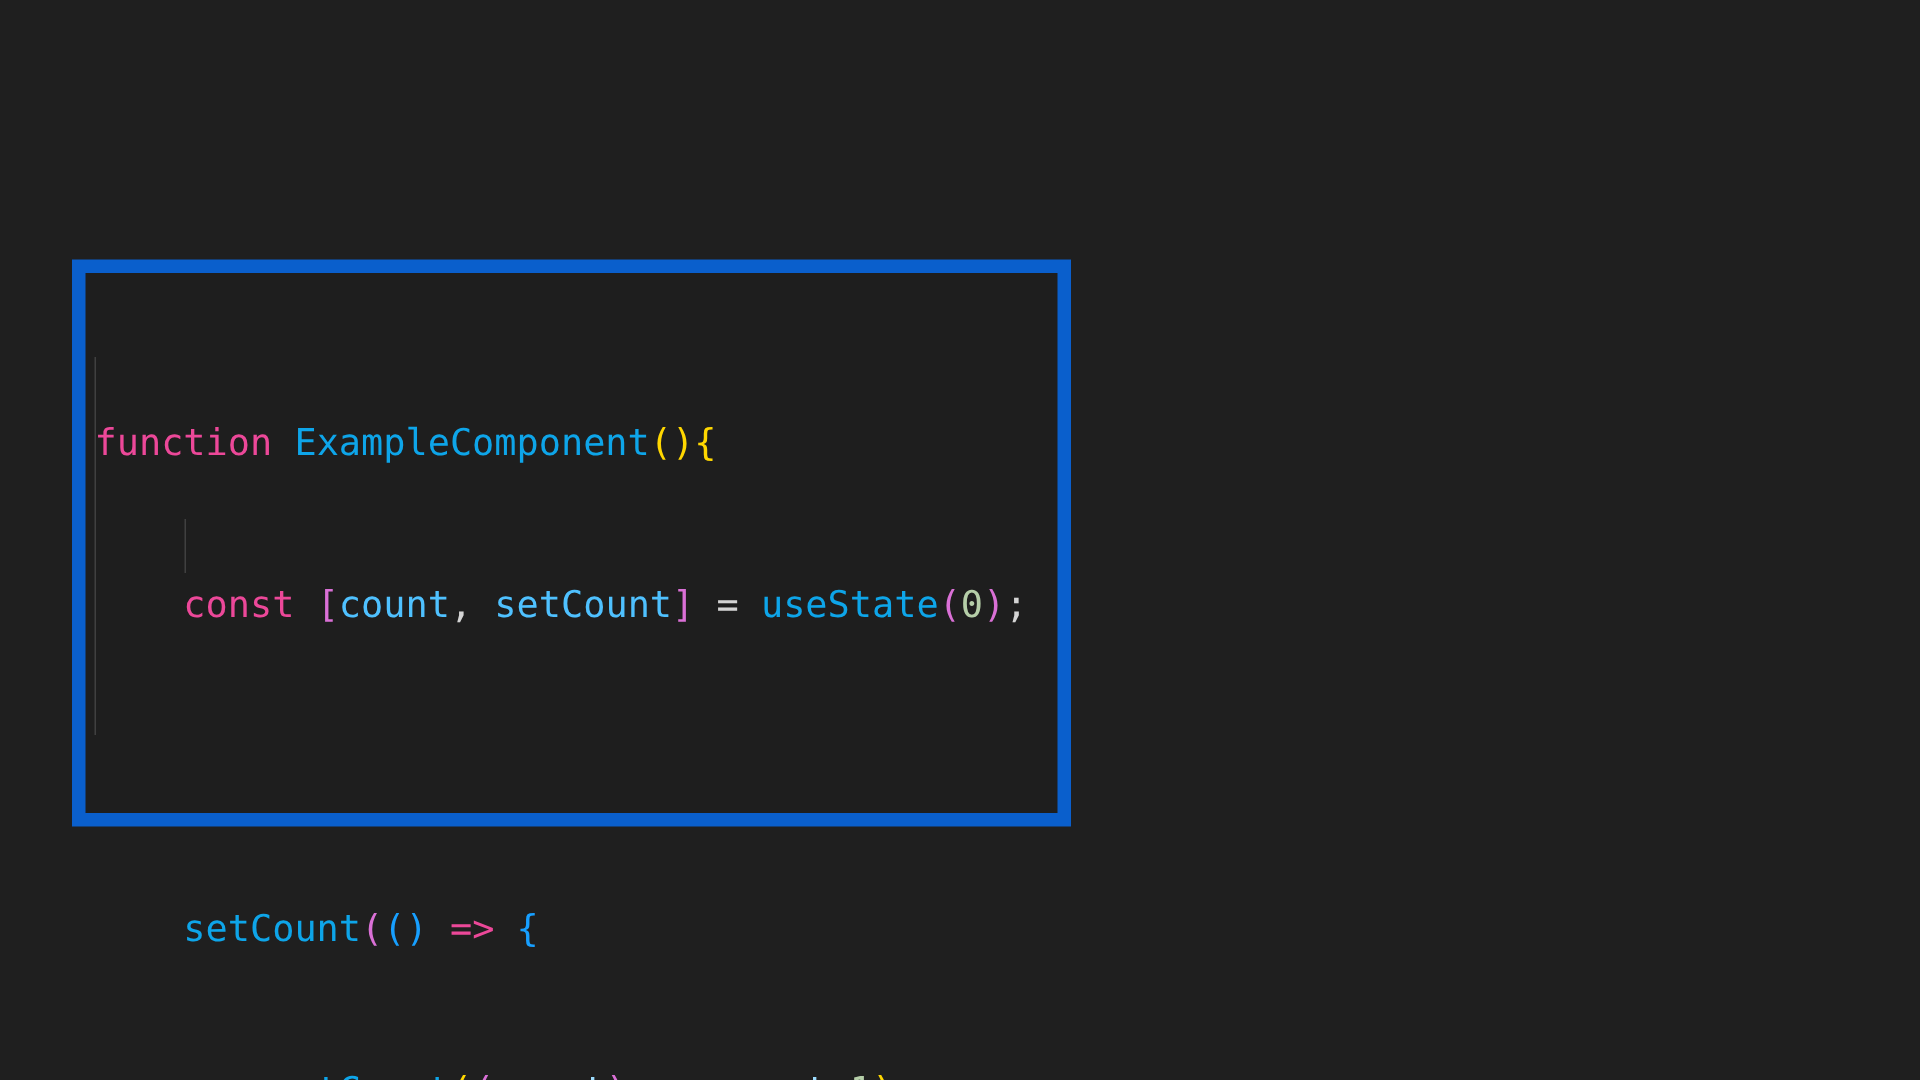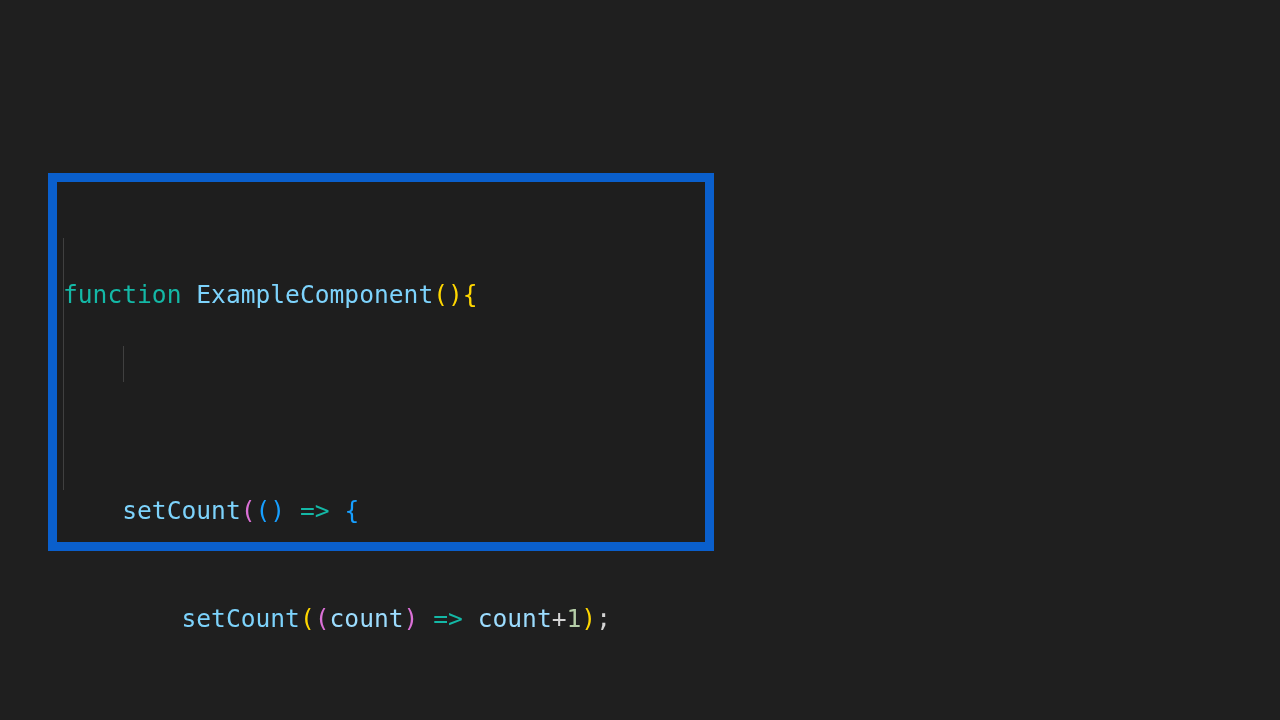--- a/index.html
+++ b/index.html
@@ -26,39 +26,40 @@
       white-space: pre;
       color: #d4d4d4;
       letter-spacing: 0px;
     }
     .line { height: 36px; display: block; }
     .guide {
       position: absolute;
       width: 1px;
       background: #404040;
     }
-    .kw { color: #14b8a6; }
-    .fn { color: #7dd3fc; }
+    .kw { color: #ec4899; }
+    .fn { color: #0ea5e9; }
     .var { color: #9cdcfe; }
     .var2 { color: #4fc1ff; }
     .num { color: #b5cea8; }
     .p1 { color: #ffd700; }
     .p2 { color: #da70d6; }
     .p3 { color: #179fff; }
     .op { color: #d4d4d4; }
   </style>
 </head>
 <body>
 
 <div class="frame">
   <div class="guide" style="left:6px; top:56px; height:252px;"></div>
   <div class="guide" style="left:66px; top:164px; height:36px;"></div>
 
   <div class="code">
     <span class="line"><span class="kw">function</span> <span class="fn">ExampleComponent</span><span class="p1">(</span><span class="p1">)</span><span class="p1">{</span></span>
+    <span class="line">    <span class="kw">const</span> <span class="p2">[</span><span class="var2">count</span><span class="op">,</span> <span class="var2">setCount</span><span class="p2">]</span> <span class="op">=</span> <span class="fn">useState</span><span class="p2">(</span><span class="num">0</span><span class="p2">)</span><span class="op">;</span></span>
     <span class="line"> </span>
     <span class="line">    <span class="fn">setCount</span><span class="p2">(</span><span class="p3">(</span><span class="p3">)</span> <span class="kw">=&gt;</span> <span class="p3">{</span></span>
     <span class="line">        <span class="fn">setCount</span><span class="p1">(</span><span class="p2">(</span><span class="var">count</span><span class="p2">)</span> <span class="kw">=&gt;</span> <span class="var">count</span><span class="op">+</span><span class="num">1</span><span class="p1">)</span><span class="op">;</span></span>
     
     
     
     
   </div>
 </div>
 

